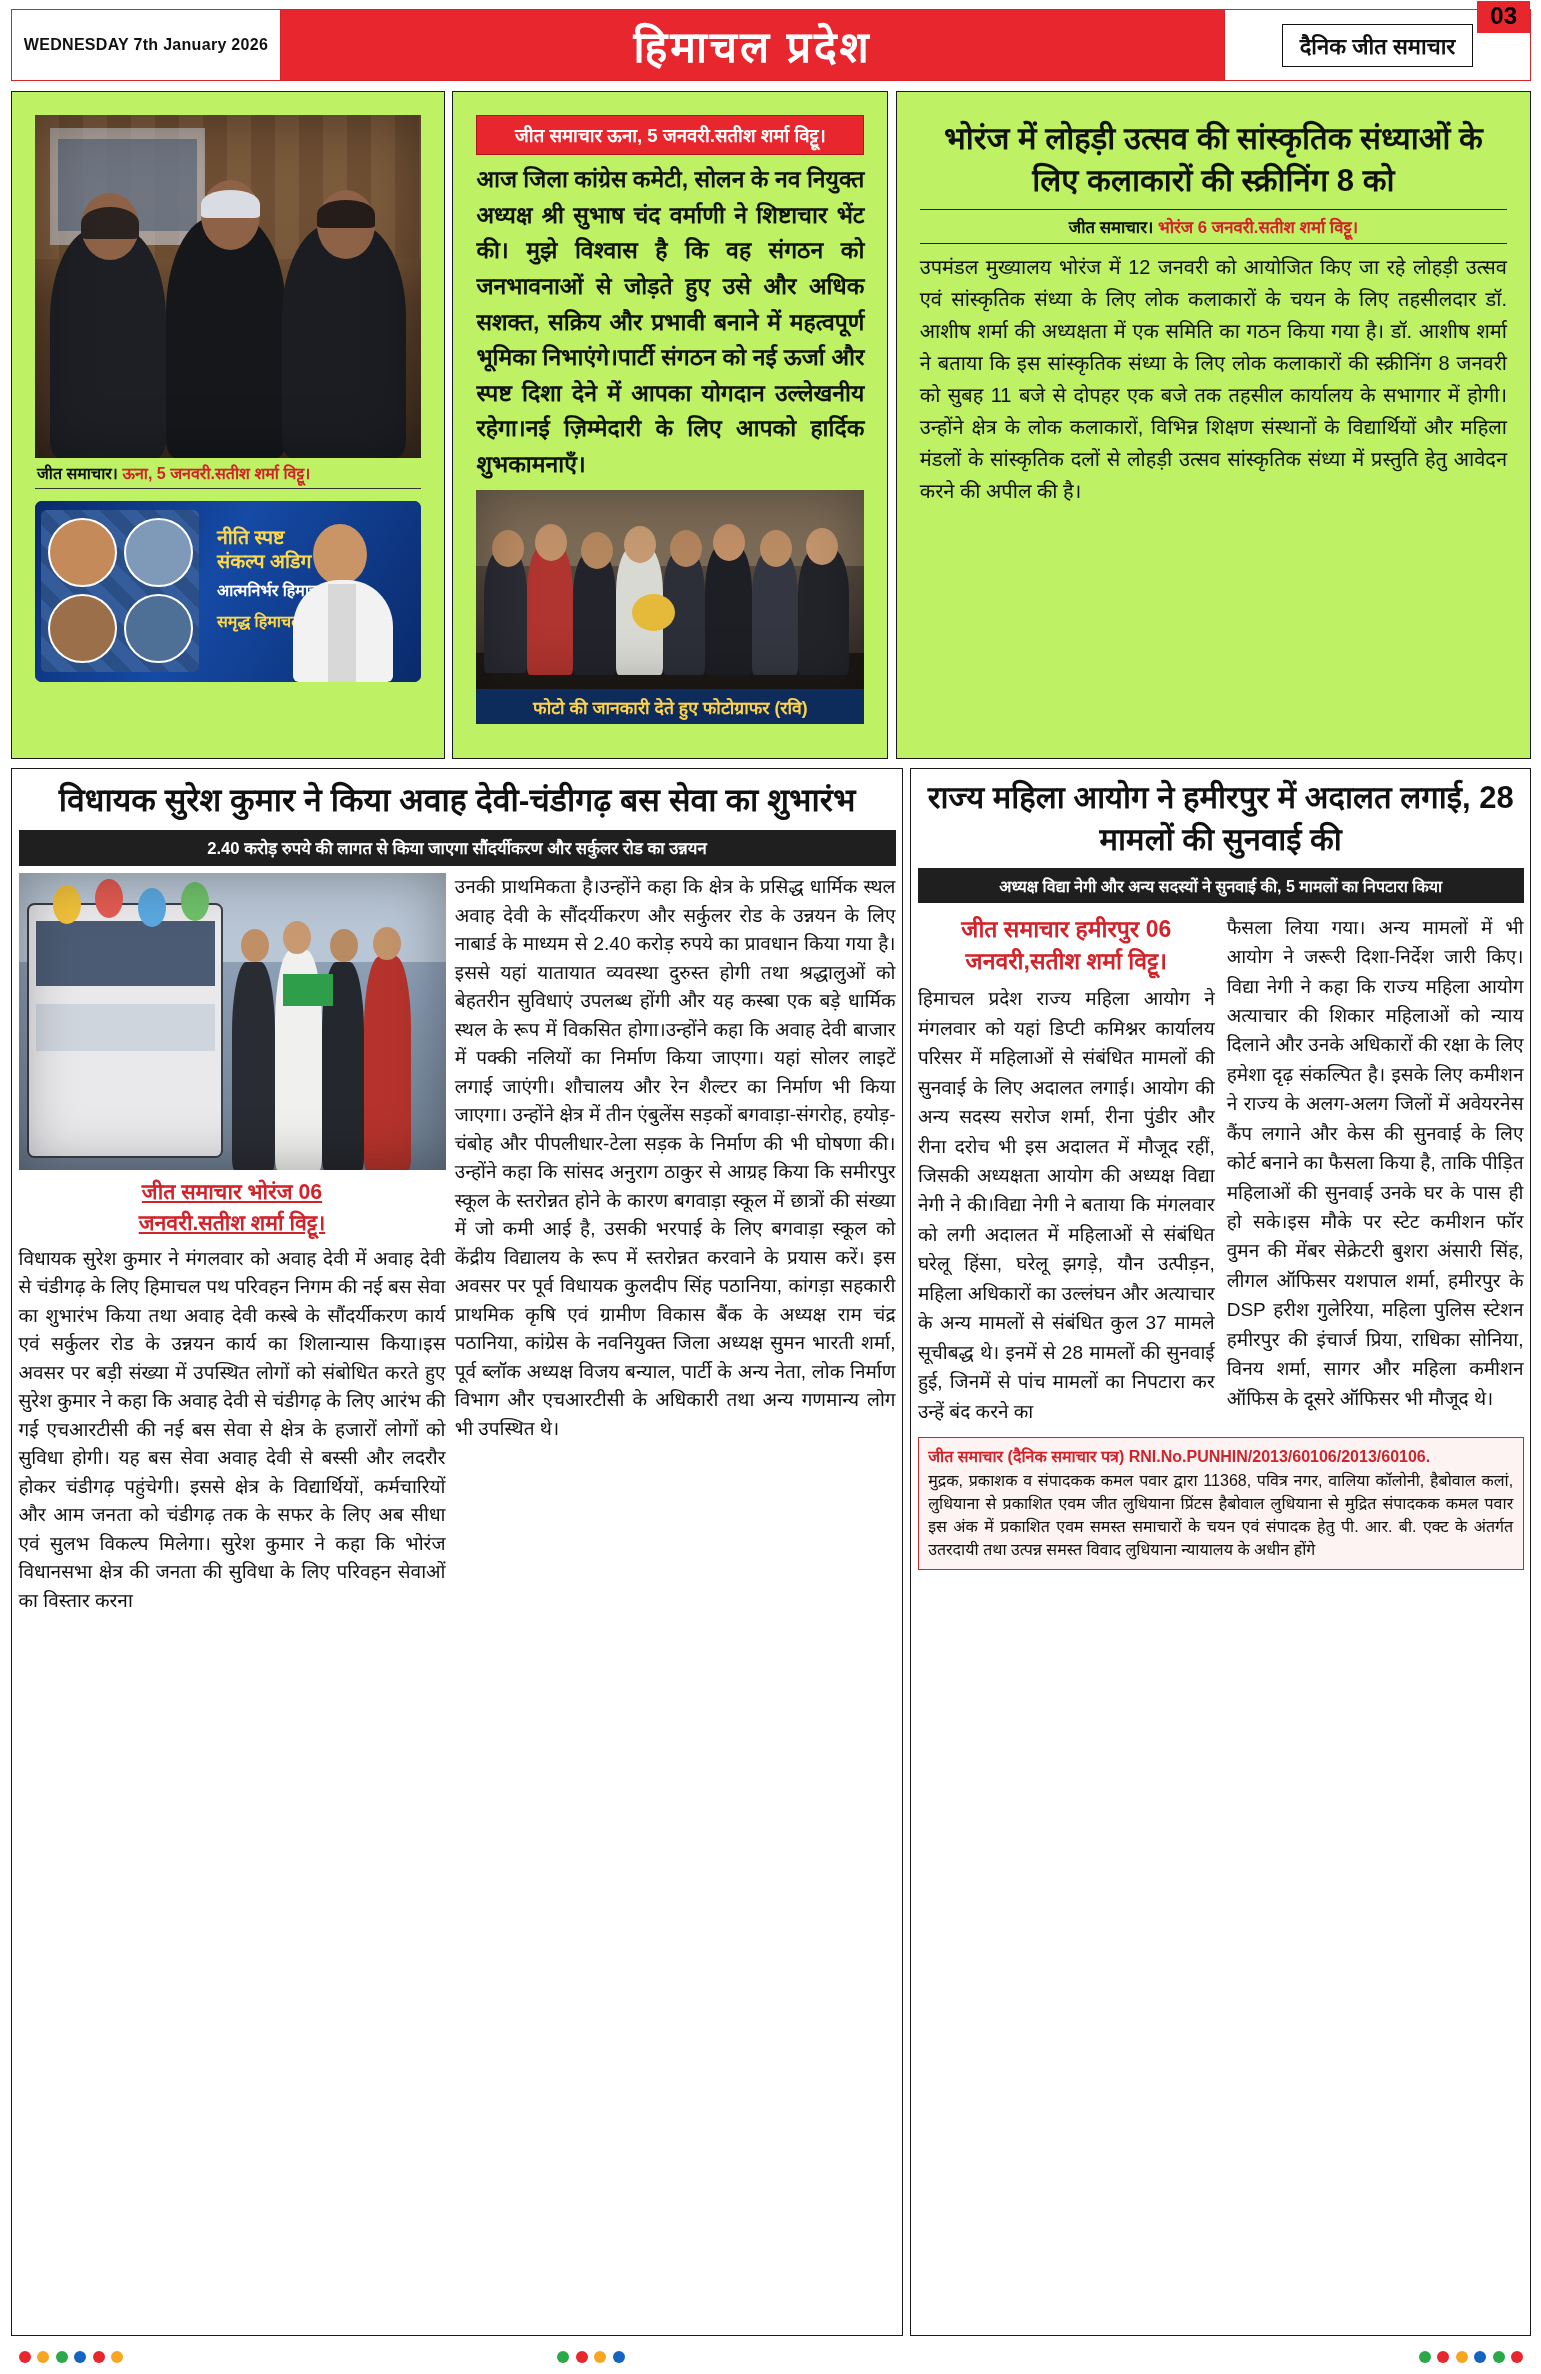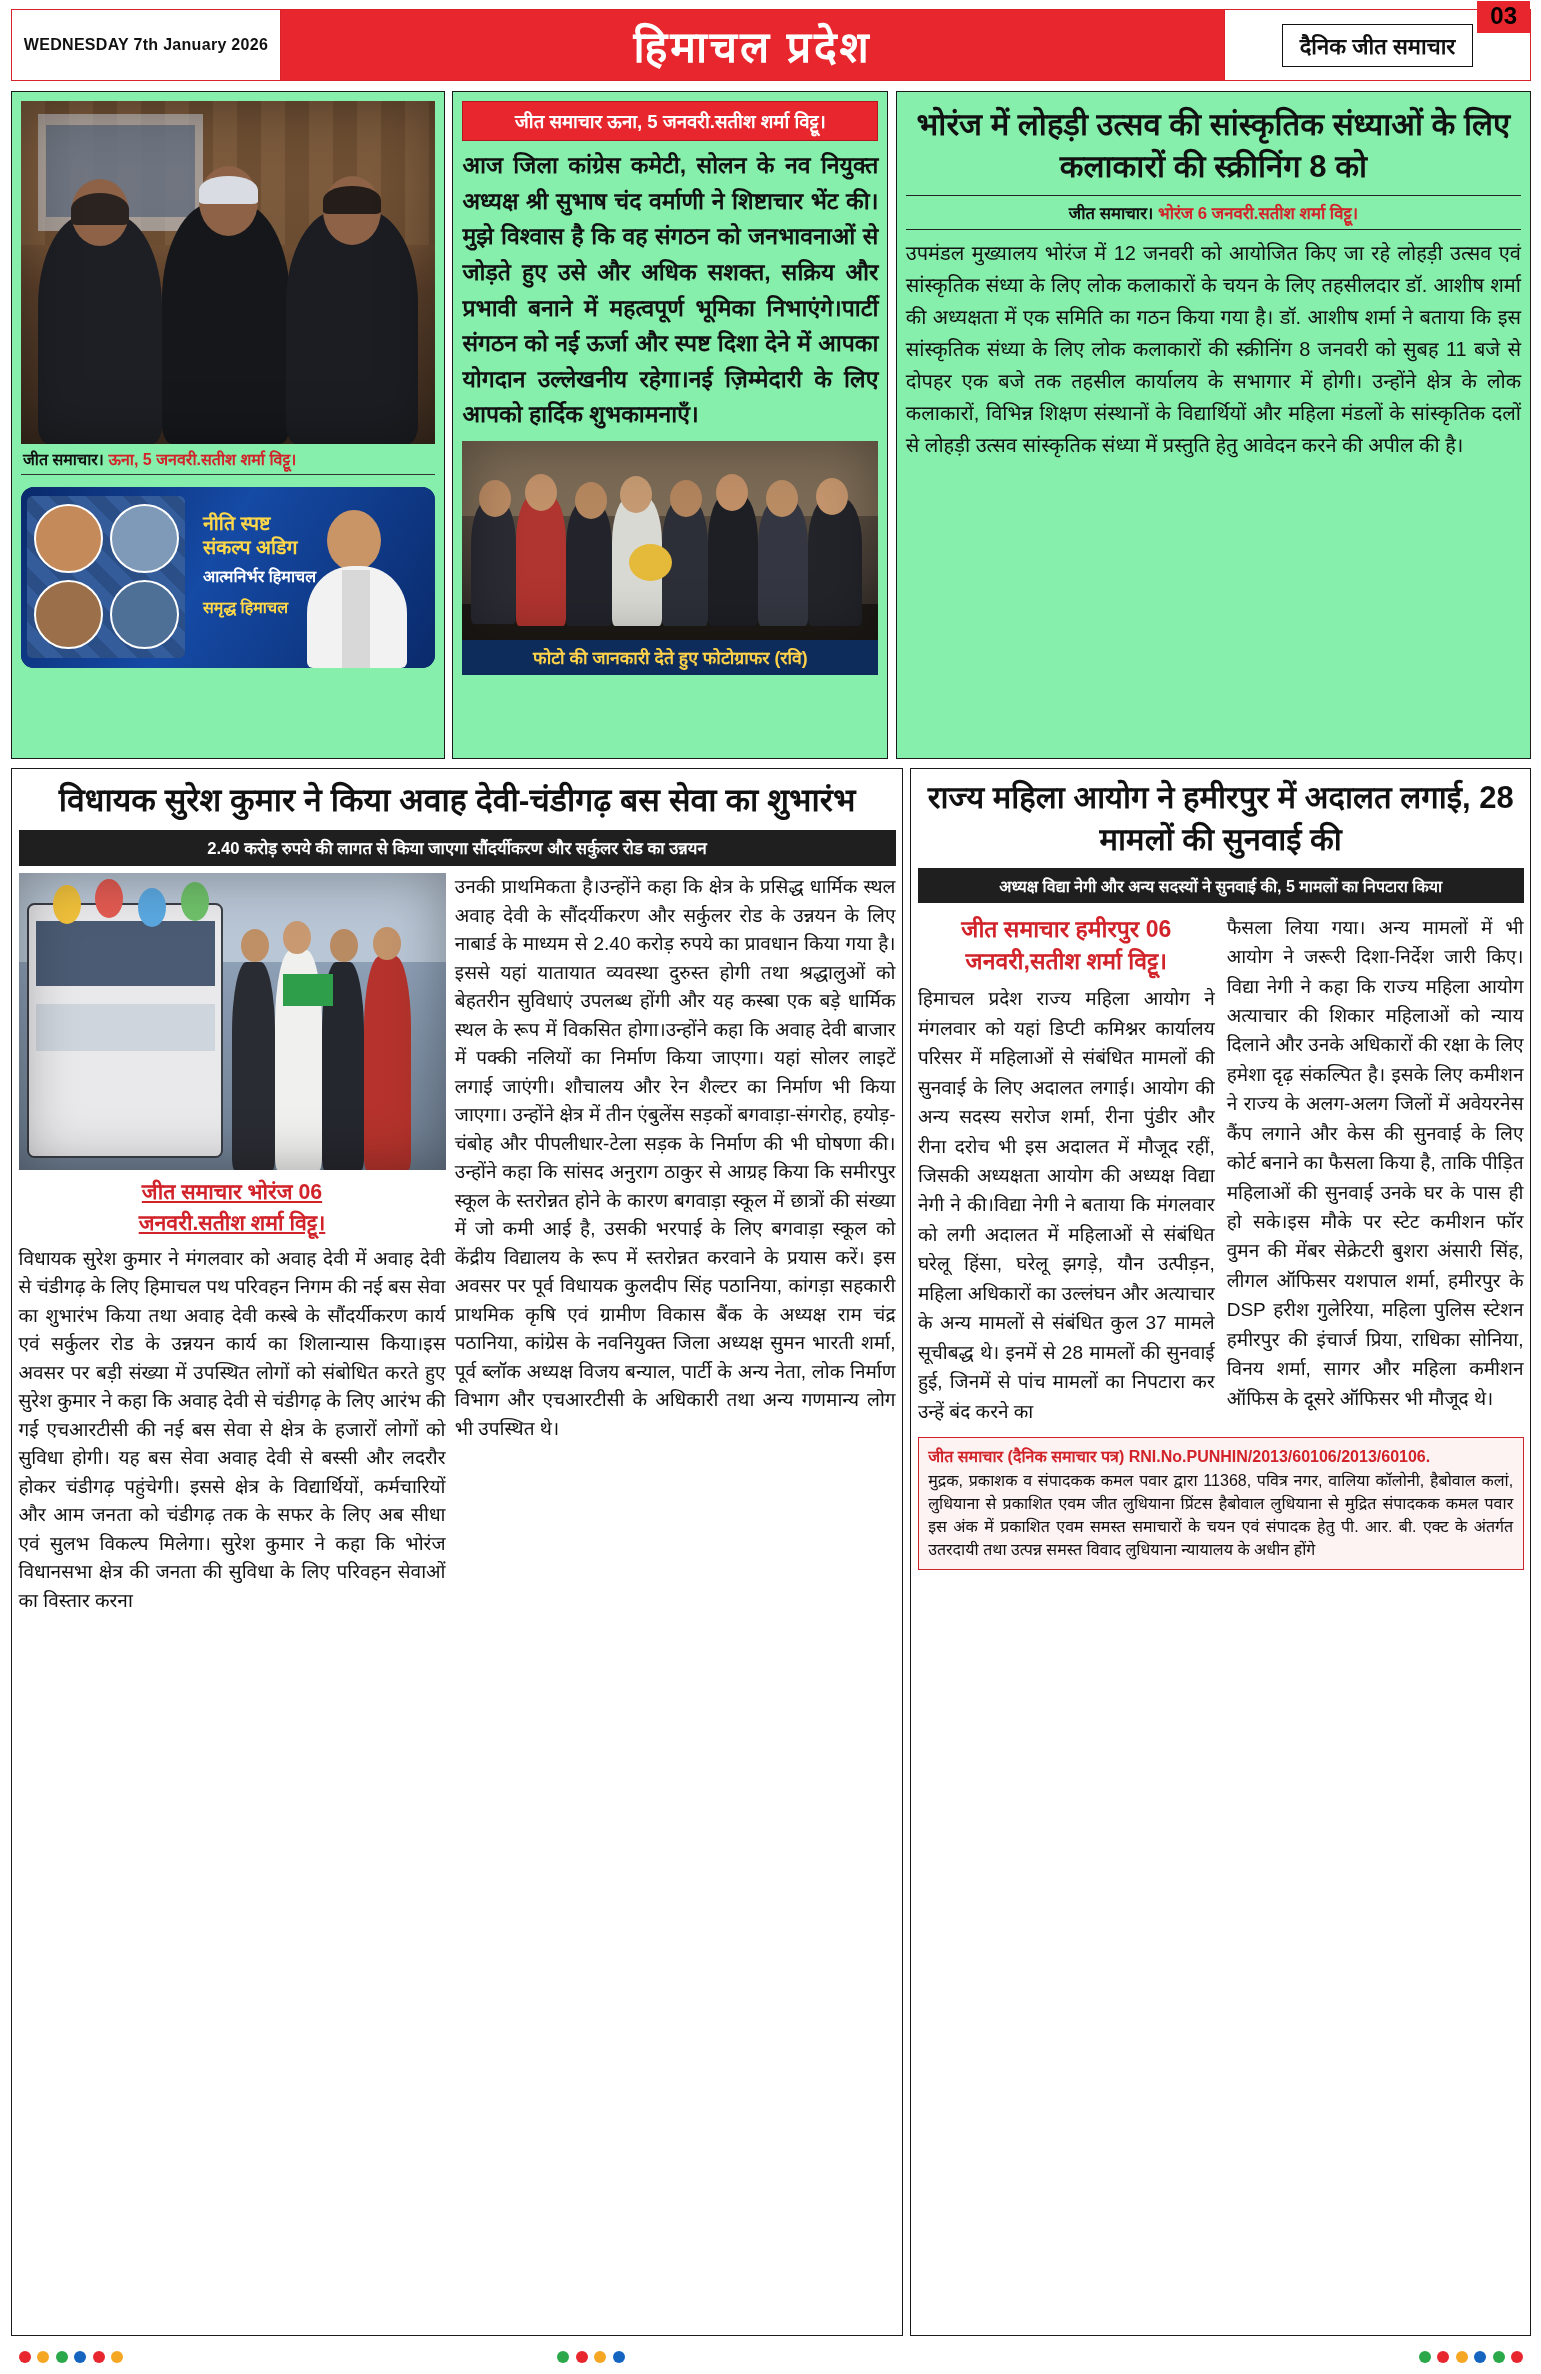--- a/index.html
+++ b/index.html
@@ -74,22 +74,22 @@
 
   
   .top-section {
     display: flex;
     gap: 7.4px;
     margin-top: 9.3px;
     height: 668px;
   }
   .col {
     border: 1.9px solid #1b1b1b;
-    padding: 9px;
-    background: #86efac;
+    padding: 23px;
+    background: #bef264;
   }
   .col-a { width: 434px; display: flex; flex-direction: column; }
   .col-b { width: 436px; display: flex; flex-direction: column; }
   .col-c { flex: 1; display: flex; flex-direction: column; }
 
   
   .photo {
     position: relative;
     width: 100%;
     overflow: hidden;
@@ -109,21 +109,21 @@
     line-height: 1.5;
     text-align: justify;
   }
   .body-text.just { text-align: justify; text-justify: inter-word; }
 
   
   .advert {
     margin-top: 7.4px;
     height: 181px;
     position: relative;
-    border-radius: 13px;
+    border-radius: 7px;
     overflow: hidden;
     background: linear-gradient(180deg,#0b2b6b 0%, #123f96 40%, #0d2f73 100%);
   }
 
   
   .redbar {
     background: #e8262d;
     color: #fff;
     font-size: 18.6px;
     font-weight: bold;

